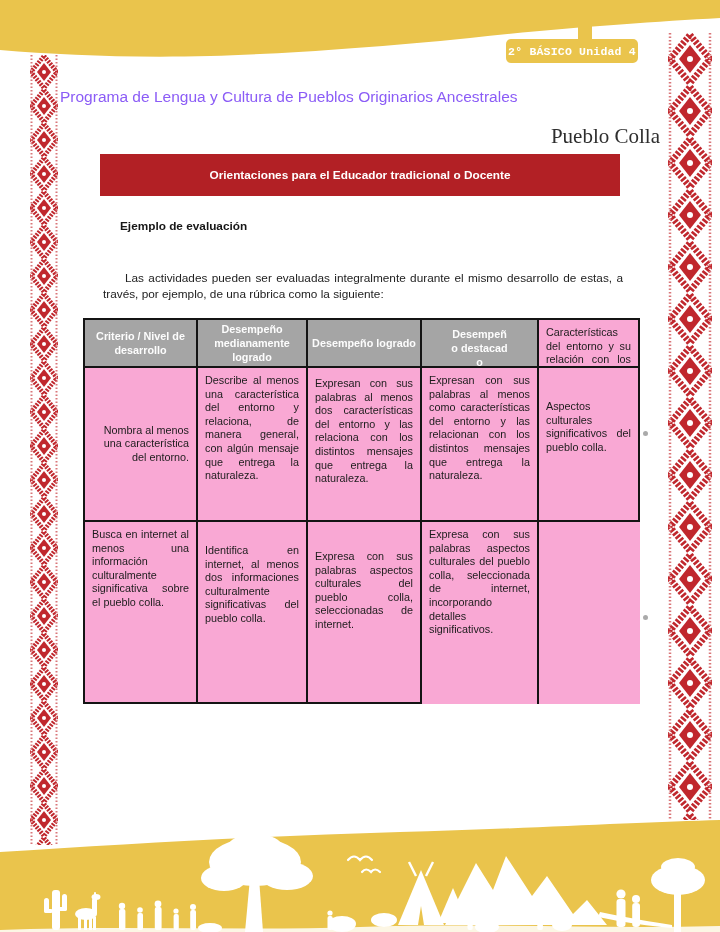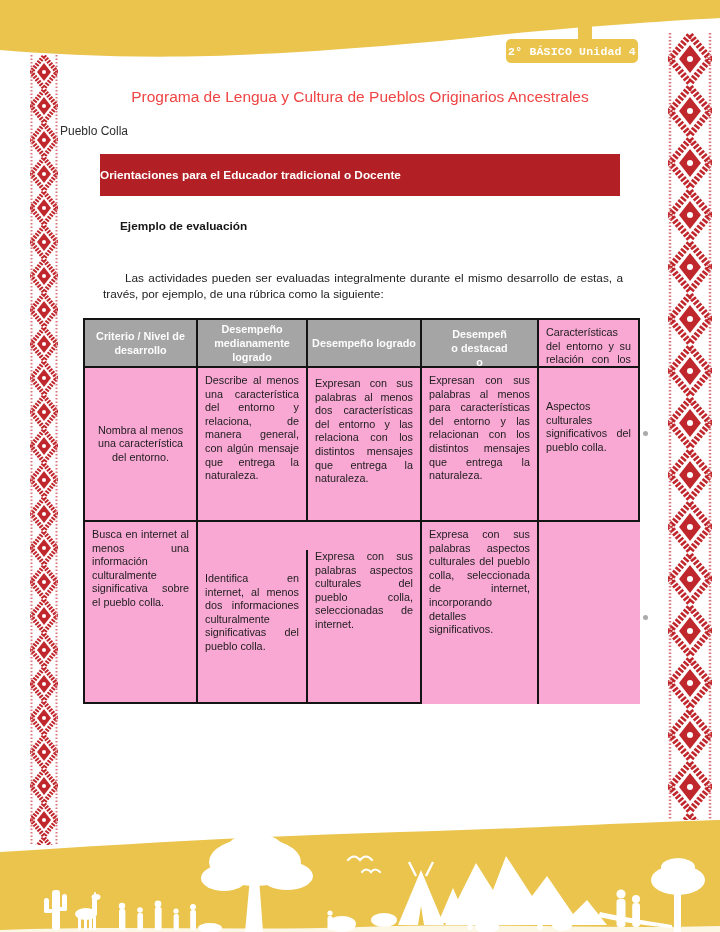--- a/index.html
+++ b/index.html
@@ -19,46 +19,46 @@
   .unit-badge{position:absolute;left:506px;top:39px;width:132px;height:24px;background:var(--yellow);
               border-radius:5px;display:flex;align-items:center;justify-content:center;
               color:#fff;font-size:11.5px;font-weight:bold;letter-spacing:.2px;font-family:Liberation Mono, monospace;}
 
   
   .strip{position:absolute;}
   .strip-left{left:30px;top:55px;width:28px;height:790px;}
   .strip-right{left:668px;top:33px;width:44px;height:787px;}
 
   
-  .title{position:absolute;left:60px;top:88px;width:600px;text-align:center;
-         font-size:15.5px;color:#ef4444;}
-  .subtitle{position:absolute;left:60px;top:124px;width:600px;text-align:left;
-         font-size:12px;color:#2e2e2e;}
+  .title{position:absolute;left:60px;top:88px;width:600px;text-align:left;
+         font-size:15.5px;color:#8b5cf6;}
+  .subtitle{position:absolute;left:60px;top:124px;width:600px;text-align:right;
+         font-size:21px;color:#2e2e2e;font-family:Liberation Serif, serif;}
   .banner{position:absolute;left:100px;top:154px;width:520px;height:42px;background:var(--banner-red);
-          display:flex;align-items:center;justify-content:flex-start;color:#fff;
+          display:flex;align-items:center;justify-content:center;color:#fff;
           font-size:11.8px;font-weight:bold;}
   .heading{position:absolute;left:120px;top:219px;font-size:11.8px;font-weight:bold;color:#161616;}
   .intro{position:absolute;left:103px;top:255px;width:520px;font-size:11.8px;line-height:1.35;
          text-align:justify;text-indent:22px;color:#222;margin-top:16px;}
 
   
   .rubric{position:absolute;left:83px;top:318px;display:grid;
           grid-template-columns:113px 110px 114px 117px 101px;
           grid-template-rows:48px 154px 182px;background:#f9a8d4;
           border-left:2px solid var(--border-black);border-top:2px solid var(--border-black);}
   .cell{border-right:2px solid var(--border-black);border-bottom:2px solid var(--border-black);
         box-sizing:border-box;overflow:hidden;font-size:10.8px;line-height:1.26;color:#1c1c1c;}
   .hc{background:var(--header-gray);color:#fdfdfd;font-weight:bold;display:flex;
       align-items:center;justify-content:center;text-align:center;padding:2px 4px;line-height:1.3;}
   .hc5{align-items:flex-start;padding-top:7px;}
   .hc5 span{display:block;width:58px;margin:0 auto;word-break:break-all;}
   .bc{padding:6px 7px;text-align:justify;}
-  .r1c2{display:flex;align-items:center;text-align:center;}
+  .r1c2{display:flex;align-items:center;text-align:right;}
   .r2c1{padding-top:32px;}
-  .r2c3{padding-top:22px;margin-top:28px;}
+  .r2c3{padding-top:22px;}
   .r2c4{padding-top:28px;}
   .r1c4{padding-top:9px;}
   .nobot{border-bottom:none;}
 
   .marker{position:absolute;width:5px;height:5px;border-radius:50%;background:#8d8d8d;opacity:.75;}
   .marker-1{left:643px;top:431px;}
   .marker-2{left:643px;top:615px;}
 
   
   .footer-scene{position:absolute;left:0;top:810px;width:720px;height:122px;}
@@ -119,21 +119,21 @@
     <div class="cell hc hc5">
         <span>Desempeño destacado</span>
       </div>
 
     <div class="cell bc">Características del entorno y su relación con los distintos mensajes que entrega la naturaleza.</div>
     <div class="cell bc r1c2">
         <span>Nombra al menos una característica del entorno.</span>
       </div>
     <div class="cell bc">Describe al menos una característica del entorno y relaciona, de manera general, con algún mensaje que entrega la naturaleza.</div>
     <div class="cell bc r1c4">Expresan con sus palabras al menos dos características del entorno y las relaciona con los distintos mensajes que entrega la naturaleza.</div>
-    <div class="cell bc">Expresan con sus palabras al menos para características del entorno y las relacionan con los distintos mensajes que entrega la naturaleza.</div>
+    <div class="cell bc">Expresan con sus palabras al menos como características del entorno y las relacionan con los distintos mensajes que entrega la naturaleza.</div>
 
     <div class="cell bc r2c1">Aspectos culturales significativos del pueblo colla.</div>
     <div class="cell bc">Busca en internet al menos una información culturalmente significativa sobre el pueblo colla.</div>
     <div class="cell bc r2c3">Identifica en internet, al menos dos informaciones culturalmente significativas del pueblo colla.</div>
     <div class="cell bc r2c4">Expresa con sus palabras aspectos culturales del pueblo colla, seleccionadas de internet.</div>
     <div class="cell bc nobot">Expresa con sus palabras aspectos culturales del pueblo colla, seleccionada de internet, incorporando detalles significativos.</div>
   </div>
 
   <div class="marker marker-1"></div>
   <div class="marker marker-2"></div>

